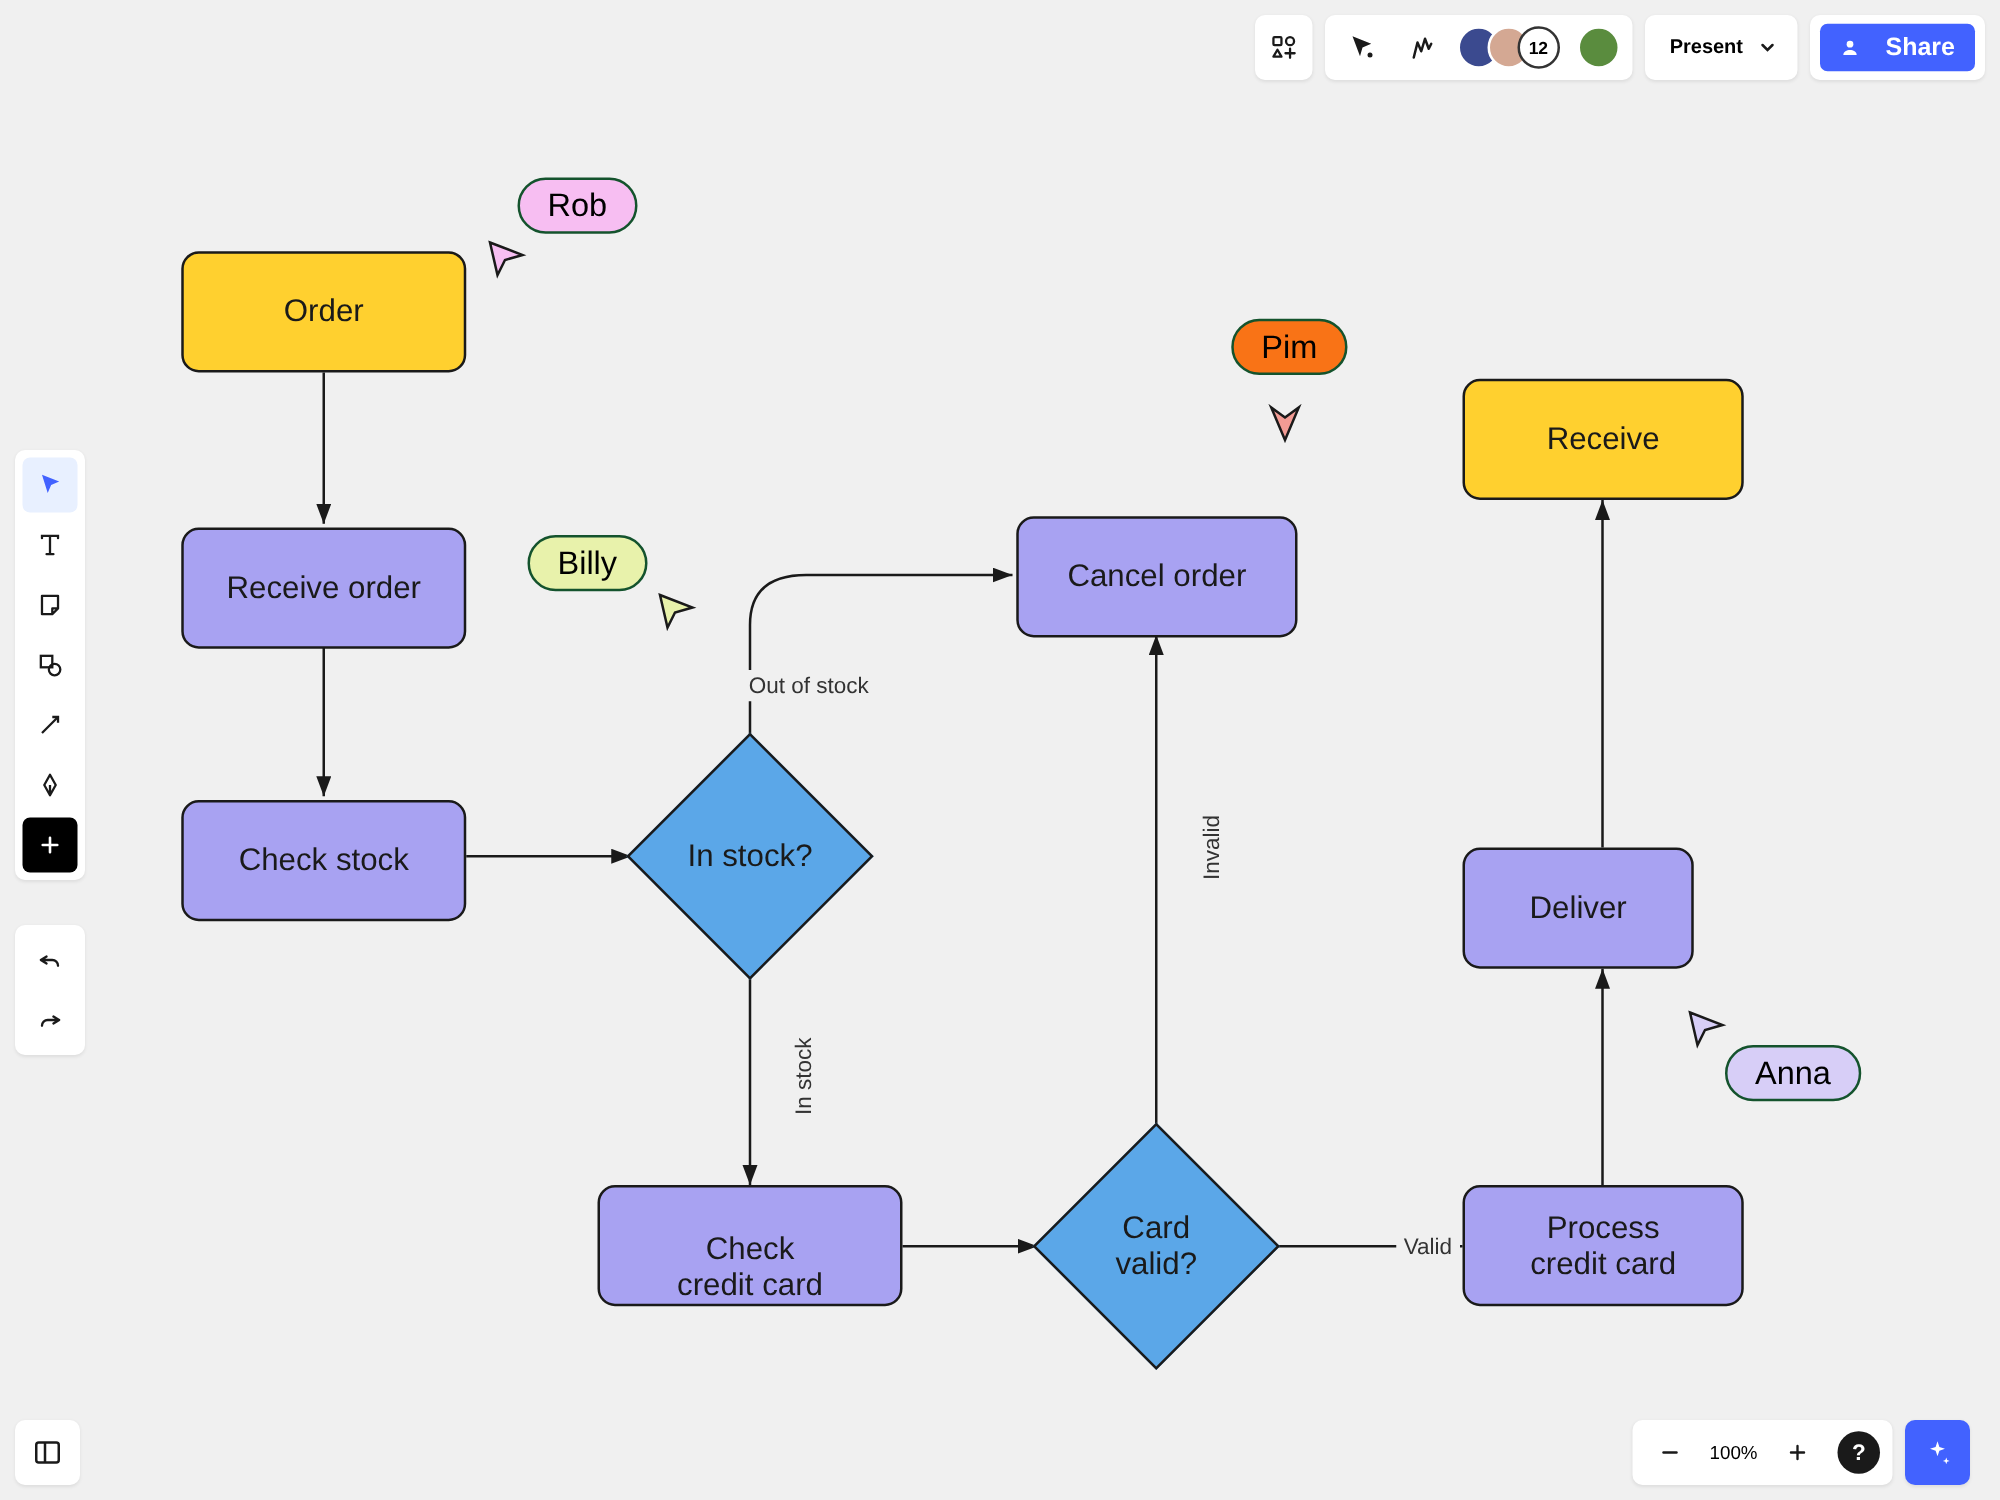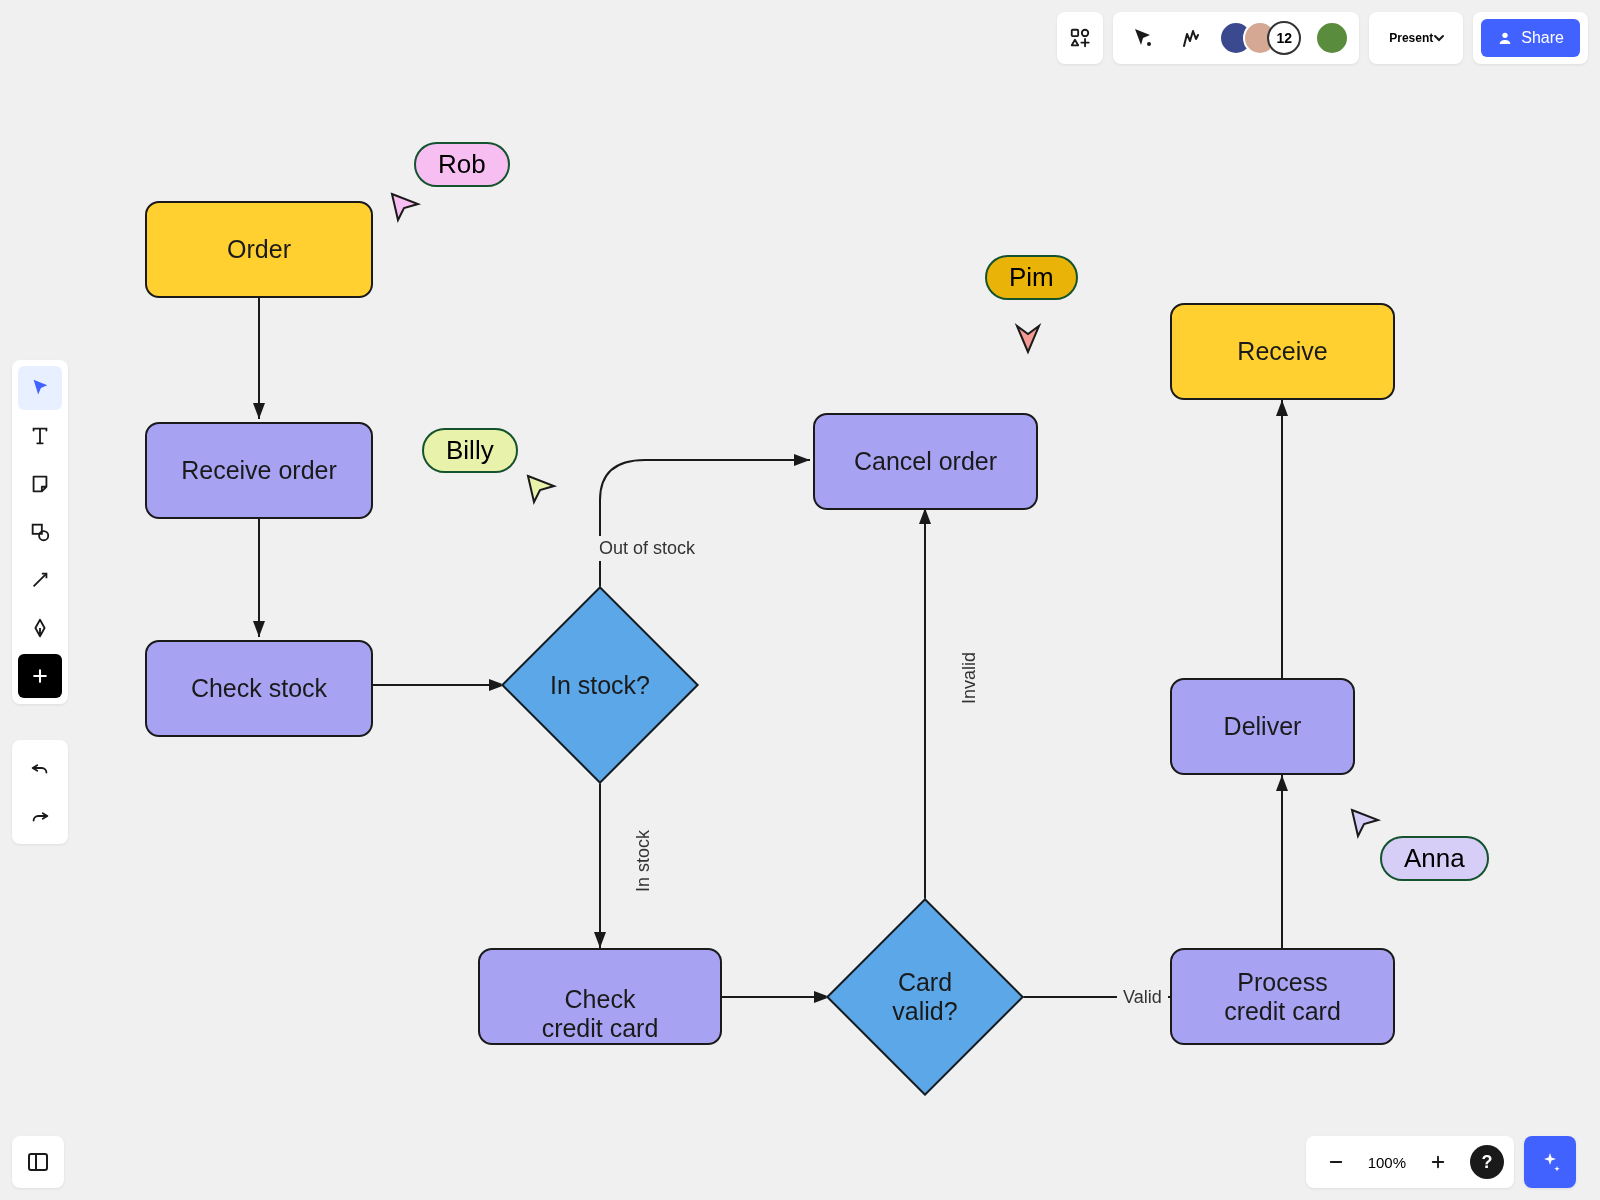--- a/index.html
+++ b/index.html
@@ -14,22 +14,22 @@
 .board-title { font-size: 20px; color: #333; font-weight: 400; padding: 0 12px 0 10px; }
 .icon-btn { width: 40px; height: 40px; display: flex; align-items: center; justify-content: center; cursor: pointer; border-radius: 6px; }
 
 .topbar-right { display: flex; align-items: center; gap: 10px; margin-left: auto; }
 .tbr-group { background: #fff; border-radius: 8px; height: 52px; display: flex; align-items: center; padding: 0 10px; box-shadow: 0 1px 3px rgba(0,0,0,0.08); gap: 8px; }
 .avatar { width: 34px; height: 34px; border-radius: 50%; border: 2px solid #fff; background-size: cover; background-position: center; }
 .avatar-stack { display: flex; align-items: center; }
 .avatar-stack .avatar { margin-left: -10px; }
 .avatar-stack .avatar:first-child { margin-left: 0; }
 .count-badge { width: 34px; height: 34px; border-radius: 50%; border: 2px solid #333; background: #fff; display: flex; align-items: center; justify-content: center; font-size: 14px; font-weight: 600; margin-left: -10px; }
-.present-btn { background: #fff; border: none; height: 52px; padding: 0 18px 0 20px; border-radius: 8px; font-size: 12px; font-weight: 600; display: flex; align-items: center; box-shadow: 0 1px 3px rgba(0,0,0,0.08); cursor: pointer; }
-.share-btn { background: #4262ff; color: #fff; border: none; height: 38px; padding: 0 16px; border-radius: 6px; font-size: 16px; font-weight: 400; display: flex; align-items: center; gap: 8px; cursor: pointer; }
+.present-btn { background: #fff; border: none; height: 52px; padding: 0 18px 0 20px; border-radius: 8px; font-size: 16px; font-weight: 600; display: flex; align-items: center; gap: 14px; box-shadow: 0 1px 3px rgba(0,0,0,0.08); cursor: pointer; }
+.share-btn { background: #4262ff; color: #fff; border: none; height: 38px; padding: 0 16px; border-radius: 6px; font-size: 20px; font-weight: 700; display: flex; align-items: center; gap: 20px; cursor: pointer; }
 
 
 .left-toolbar { position: absolute; left: 12px; top: 360px; width: 56px; background: #fff; border-radius: 8px; box-shadow: 0 1px 3px rgba(0,0,0,0.08); padding: 6px; display: flex; flex-direction: column; gap: 4px; }
 .tool { width: 44px; height: 44px; display: flex; align-items: center; justify-content: center; border-radius: 6px; cursor: pointer; }
 .tool.active { background: #e8f0ff; }
 .tool.add { background: #000; }
 
 .undo-toolbar { position: absolute; left: 12px; top: 740px; width: 56px; background: #fff; border-radius: 8px; box-shadow: 0 1px 3px rgba(0,0,0,0.08); padding: 6px; display: flex; flex-direction: column; gap: 4px; }
 
 
@@ -138,21 +138,21 @@
   <div class="cursor-tag" style="left:414px; top:142px; background:#f7bef2;">Rob</div>
   <svg class="cursor-pointer" style="left:388px; top:190px;" width="34" height="34">
       <path d="M4 4 L30 14 L16 18 L10 30 Z" fill="#f7bef2" stroke="#1a1a1a" stroke-width="2"></path>
     </svg>
 
   <div class="cursor-tag" style="left:422px; top:428px; background:#e8f2ab;">Billy</div>
   <svg class="cursor-pointer" style="left:524px; top:472px;" width="34" height="34">
       <path d="M4 4 L30 14 L16 18 L10 30 Z" fill="#e8f2ab" stroke="#1a1a1a" stroke-width="2"></path>
     </svg>
 
-  <div class="cursor-tag" style="left:985px; top:255px; background:#eab308;">Pim</div>
+  <div class="cursor-tag" style="left:985px; top:255px; background:#f97316;">Pim</div>
   <svg class="cursor-pointer" style="left:1013px; top:320px;" width="30" height="36">
       <path d="M15 32 L4 6 L15 14 L26 6 Z" fill="#f29b94" stroke="#1a1a1a" stroke-width="2"></path>
     </svg>
 
   <div class="cursor-tag" style="left:1380px; top:836px; background:#d7cef7;">Anna</div>
   <svg class="cursor-pointer" style="left:1348px; top:806px;" width="34" height="34">
       <path d="M4 4 L30 14 L16 18 L10 30 Z" fill="#d7cef7" stroke="#1a1a1a" stroke-width="2"></path>
     </svg>
 
 </div>

